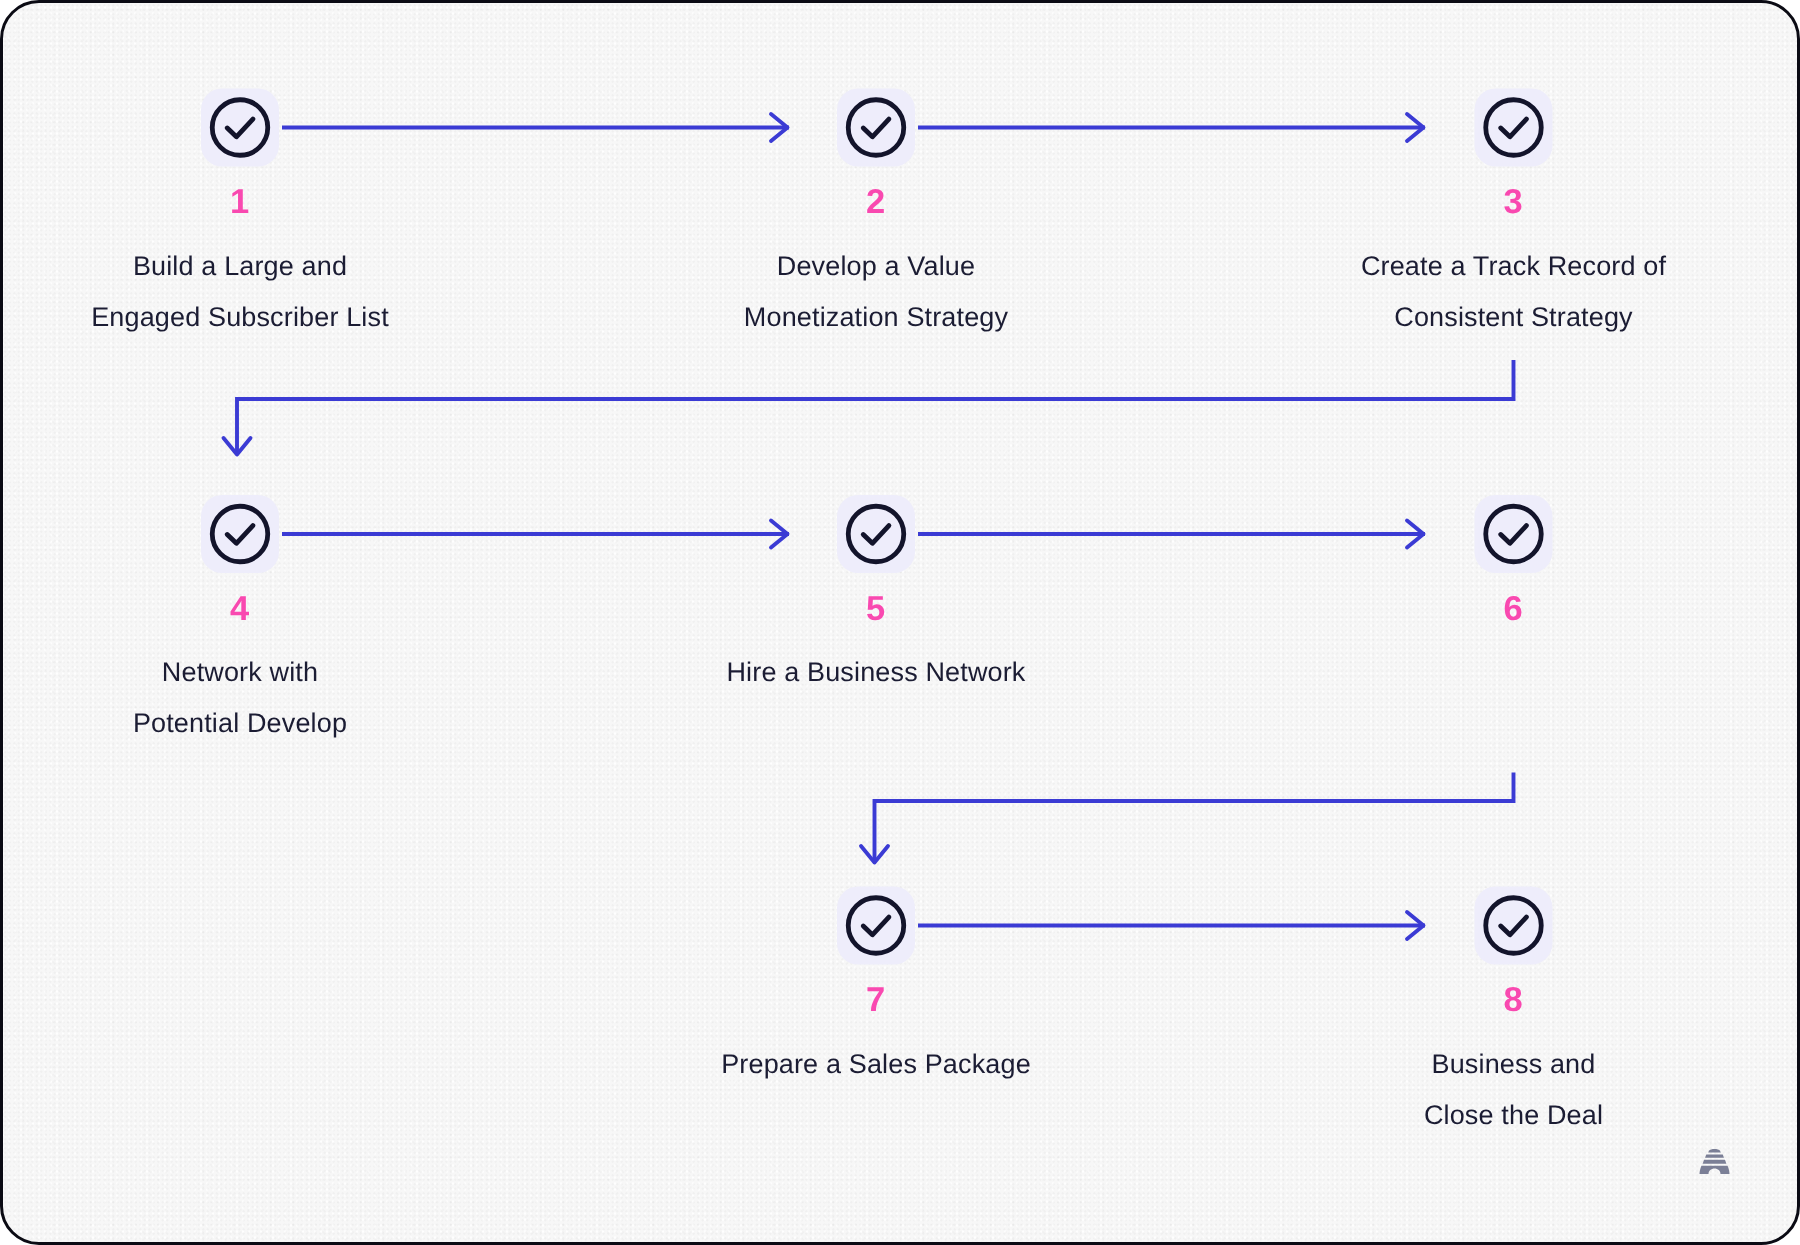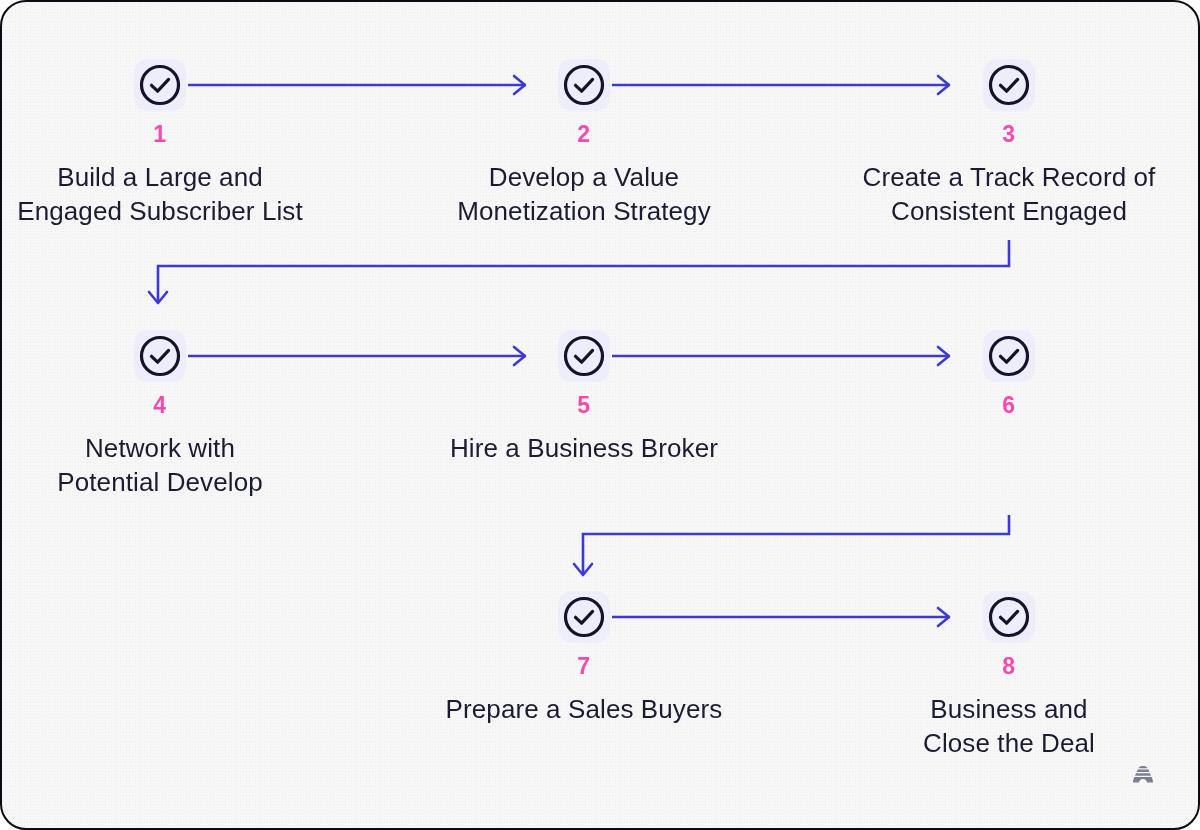--- a/index.html
+++ b/index.html
@@ -66,21 +66,21 @@
     margin-top: 12px;
     font-size: 23px;
     font-weight: bold;
     line-height: 1;
     color: #f949b0;
     letter-spacing: 0.5px;
   }
 
   .label {
     margin-top: 14px;
-    font-size: 26px;
+    font-size: 18px;
     line-height: 34px;
     color: #1b1c33;
     white-space: pre-line;
     letter-spacing: 0.1px;
   }
 
   
   #brand {
     position: absolute;
     right: 40px;
@@ -166,21 +166,21 @@
     <div class="badge">
       <span>
         <svg width="44" height="44" viewBox="0 0 44 44">
           <circle cx="22" cy="22" r="18.5" fill="none" stroke="#13142b" stroke-width="3.2"></circle>
           <polyline points="13.5,22.3 19.6,28.2 30.6,16.4" fill="none" stroke="#13142b" stroke-width="3.2" stroke-linecap="round" stroke-linejoin="round"></polyline>
         </svg>
       </span>
     </div>
     <div class="num">3</div>
     <div class="label">Create a Track Record of
-Consistent Engaged</div>
+Consistent Strategy</div>
   </div>
 
   <div class="node" style="left:158px; top:328px;">
     <div class="badge">
       <span>
         <svg width="44" height="44" viewBox="0 0 44 44">
           <circle cx="22" cy="22" r="18.5" fill="none" stroke="#13142b" stroke-width="3.2"></circle>
           <polyline points="13.5,22.3 19.6,28.2 30.6,16.4" fill="none" stroke="#13142b" stroke-width="3.2" stroke-linecap="round" stroke-linejoin="round"></polyline>
         </svg>
       </span>
@@ -193,21 +193,21 @@
   <div class="node" style="left:582px; top:328px;">
     <div class="badge">
       <span>
         <svg width="44" height="44" viewBox="0 0 44 44">
           <circle cx="22" cy="22" r="18.5" fill="none" stroke="#13142b" stroke-width="3.2"></circle>
           <polyline points="13.5,22.3 19.6,28.2 30.6,16.4" fill="none" stroke="#13142b" stroke-width="3.2" stroke-linecap="round" stroke-linejoin="round"></polyline>
         </svg>
       </span>
     </div>
     <div class="num">5</div>
-    <div class="label">Hire a Business Broker</div>
+    <div class="label">Hire a Business Network</div>
   </div>
 
   <div class="node" style="left:1007px; top:328px;">
     <div class="badge">
       <span>
         <svg width="44" height="44" viewBox="0 0 44 44">
           <circle cx="22" cy="22" r="18.5" fill="none" stroke="#13142b" stroke-width="3.2"></circle>
           <polyline points="13.5,22.3 19.6,28.2 30.6,16.4" fill="none" stroke="#13142b" stroke-width="3.2" stroke-linecap="round" stroke-linejoin="round"></polyline>
         </svg>
       </span>
@@ -218,21 +218,21 @@
   <div class="node" style="left:582px; top:589px;">
     <div class="badge">
       <span>
         <svg width="44" height="44" viewBox="0 0 44 44">
           <circle cx="22" cy="22" r="18.5" fill="none" stroke="#13142b" stroke-width="3.2"></circle>
           <polyline points="13.5,22.3 19.6,28.2 30.6,16.4" fill="none" stroke="#13142b" stroke-width="3.2" stroke-linecap="round" stroke-linejoin="round"></polyline>
         </svg>
       </span>
     </div>
     <div class="num">7</div>
-    <div class="label">Prepare a Sales Buyers</div>
+    <div class="label">Prepare a Sales Package</div>
   </div>
 
   <div class="node" style="left:1007px; top:589px;">
     <div class="badge">
       <span>
         <svg width="44" height="44" viewBox="0 0 44 44">
           <circle cx="22" cy="22" r="18.5" fill="none" stroke="#13142b" stroke-width="3.2"></circle>
           <polyline points="13.5,22.3 19.6,28.2 30.6,16.4" fill="none" stroke="#13142b" stroke-width="3.2" stroke-linecap="round" stroke-linejoin="round"></polyline>
         </svg>
       </span>

